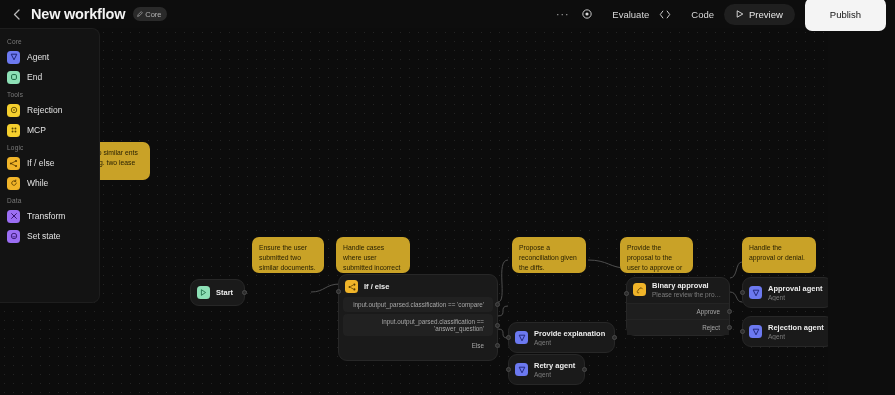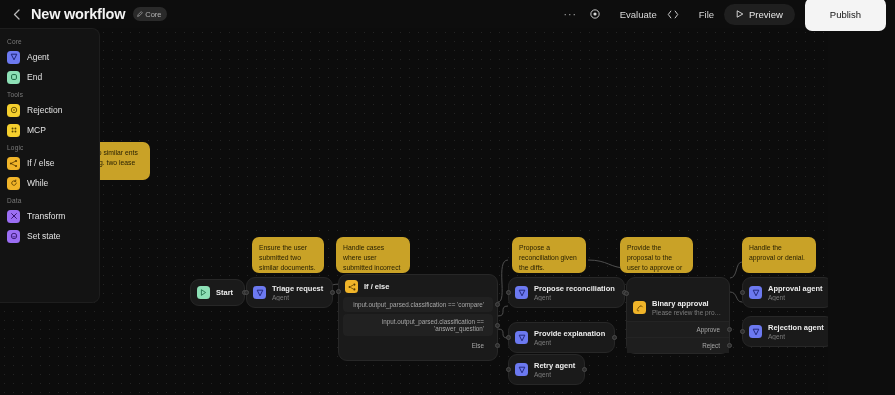--- a/index.html
+++ b/index.html
@@ -166,21 +166,21 @@
         </span>
         <span>Evaluate</span>
       </div>
 
       <div class="tb-item">
         <span>
           <svg width="12" height="9" viewBox="0 0 14 10" fill="none">
               <path d="M4.5 1L1.5 5l3 4M9.5 1l3 4-3 4" stroke="#d8d8d8" stroke-width="1.1" stroke-linecap="round" stroke-linejoin="round"></path>
             </svg>
         </span>
-        <span>File</span>
+        <span>Code</span>
       </div>
 
       <div class="pill-dark">
         <span>
           <svg width="8" height="8" viewBox="0 0 9 10" fill="none">
               <path d="M1 1l7 4-7 4V1z" stroke="#e6e6e6" stroke-width="1.1" stroke-linejoin="round"></path>
             </svg>
         </span>
         <span>Preview</span>
       </div>
@@ -240,35 +240,20 @@
               <path d="M1.5 1l6 4-6 4V1z" stroke="#14613c" stroke-width="1.1" stroke-linejoin="round"></path>
             </svg>
         </div>
         <div class="node-txt">
           <div class="node-title">Start</div>
         </div>
       </div>
       <div class="port r"></div>
     </div>
 
-    <div class="node" style="left:246px; top:249px;">
-      <div class="node-head">
-        <div class="node-ico" style="background:#6c79f0;">
-          <svg width="8" height="8" viewBox="0 0 10 10" fill="none">
-              <path d="M1.5 1.5h7l-3.5 7-3.5-7z" stroke="#1a2070" stroke-width="1.1" stroke-linejoin="round"></path>
-            </svg>
-        </div>
-        <div class="node-txt">
-          <div class="node-title">Triage request</div>
-          <div class="node-sub">Agent</div>
-        </div>
-      </div>
-      <div class="port l"></div>
-      <div class="port r"></div>
-    </div>
 
     <div class="node if-node" style="left:338px; top:246px; width:160px;">
       <div class="node-head">
         <div class="node-ico" style="background:#f0b429;">
           <svg width="8" height="8" viewBox="0 0 10 10" fill="none">
               <circle cx="8" cy="2" r="1.3" fill="#5a3c00"></circle>
               <circle cx="8" cy="8" r="1.3" fill="#5a3c00"></circle>
               <circle cx="2" cy="5" r="1.3" fill="#5a3c00"></circle>
               <path d="M3.2 4.3L6.8 2.4M3.2 5.7l3.6 1.9" stroke="#5a3c00" stroke-width="0.9"></path>
             </svg>
@@ -285,70 +270,55 @@
         <span>input.output_parsed.classification == 'answer_question'</span>
         <div class="port r" style="right:-7px;"></div>
       </div>
       <div class="node-row" style="background:transparent;">
         <span>Else</span>
         <div class="port r" style="right:-7px;"></div>
       </div>
       <div class="port l" style="top:16px;"></div>
     </div>
 
-    <div class="node" style="left:508px; top:249px;">
+
+    <div class="node" style="left:508px; top:294px;">
       <div class="node-head">
         <div class="node-ico" style="background:#6c79f0;">
           <svg width="8" height="8" viewBox="0 0 10 10" fill="none">
               <path d="M1.5 1.5h7l-3.5 7-3.5-7z" stroke="#1a2070" stroke-width="1.1" stroke-linejoin="round"></path>
             </svg>
         </div>
         <div class="node-txt">
-          <div class="node-title">Propose reconciliation</div>
+          <div class="node-title">Provide explanation</div>
           <div class="node-sub">Agent</div>
         </div>
       </div>
       <div class="port l"></div>
       <div class="port r"></div>
     </div>
 
-    <div class="node" style="left:508px; top:294px;">
+    <div class="node" style="left:508px; top:326px;">
       <div class="node-head">
         <div class="node-ico" style="background:#6c79f0;">
           <svg width="8" height="8" viewBox="0 0 10 10" fill="none">
               <path d="M1.5 1.5h7l-3.5 7-3.5-7z" stroke="#1a2070" stroke-width="1.1" stroke-linejoin="round"></path>
             </svg>
         </div>
         <div class="node-txt">
-          <div class="node-title">Provide explanation</div>
+          <div class="node-title">Retry agent</div>
           <div class="node-sub">Agent</div>
         </div>
       </div>
       <div class="port l"></div>
       <div class="port r"></div>
     </div>
 
-    <div class="node" style="left:508px; top:326px;">
-      <div class="node-head">
-        <div class="node-ico" style="background:#6c79f0;">
-          <svg width="8" height="8" viewBox="0 0 10 10" fill="none">
-              <path d="M1.5 1.5h7l-3.5 7-3.5-7z" stroke="#1a2070" stroke-width="1.1" stroke-linejoin="round"></path>
-            </svg>
-        </div>
-        <div class="node-txt">
-          <div class="node-title">Retry agent</div>
-          <div class="node-sub">Agent</div>
-        </div>
-      </div>
-      <div class="port l"></div>
-      <div class="port r"></div>
-    </div>
-
     <div class="node approval-node" style="left:626px; top:249px; width:104px;">
-      <div class="node-head" style="padding:21px 7px 5px 6px;">
+      <div class="node-head" style="padding:3px 7px 5px 6px;">
         <div class="node-ico" style="background:#f0b429;">
           <svg width="8" height="8" viewBox="0 0 10 10" fill="none">
               <path d="M2 6.5c1-2.5 2-3.5 4-4M6.5 2.2l1.4 1.4M3.5 8.4c-.9.6-2 .2-2.2-.8" stroke="#5a3c00" stroke-width="1" stroke-linecap="round"></path>
             </svg>
         </div>
         <div class="node-txt">
           <div class="node-title">Binary approval</div>
           <div class="node-sub" style="max-width:82px;">Please review the proposal ({inp…</div>
         </div>
       </div>

